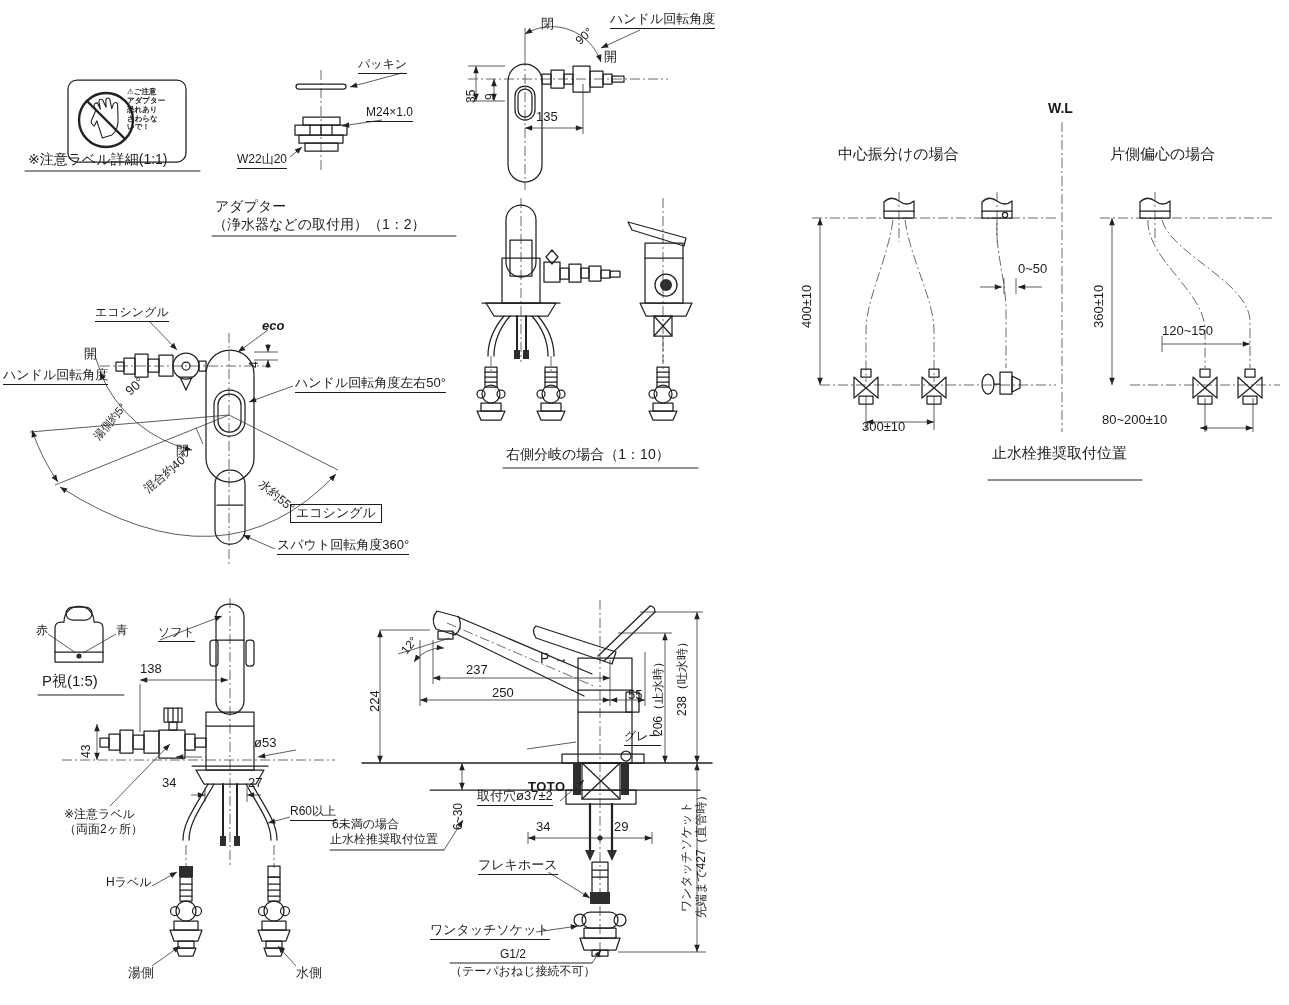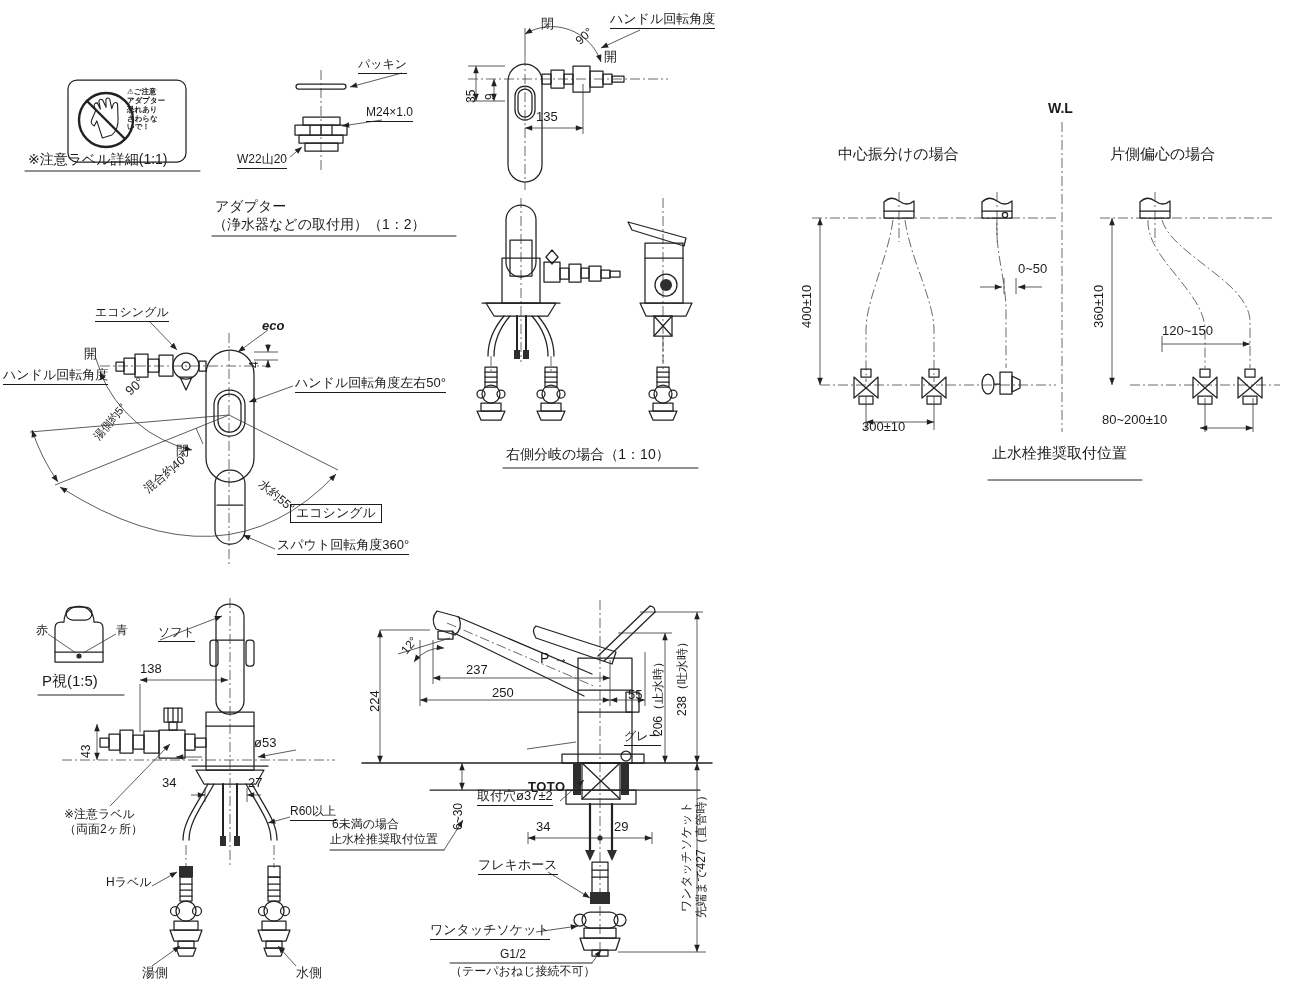--- a/index.html
+++ b/index.html
@@ -490,21 +490,21 @@
 <div class="lbl s12 ul" style="left:158px;top:626px">ソフト</div>
 <div class="lbl" style="left:140px;top:662px">138</div>
 <div class="lbl s12 v" style="left:80px;top:758px">43</div>
 <div class="lbl" style="left:254px;top:736px">ø53</div>
 <div class="lbl" style="left:162px;top:776px">34</div>
 <div class="lbl" style="left:248px;top:776px">27</div>
 <div class="lbl s12" style="left:64px;top:808px">※注意ラベル</div>
 <div class="lbl s12" style="left:64px;top:823px">（両面2ヶ所）</div>
 <div class="lbl s12 ul" style="left:290px;top:805px">R60以上</div>
 <div class="lbl s12" style="left:106px;top:876px">Hラベル</div>
-<div class="lbl" style="left:142px;top:966px">湯側</div>
+<div class="lbl" style="left:128px;top:966px">湯側</div>
 <div class="lbl" style="left:296px;top:966px">水側</div>
 
 <div class="lbl s12" style="left:404px;top:646px;transform:rotate(-50deg);transform-origin:left center">12°</div>
 <div class="lbl" style="left:466px;top:663px">237</div>
 <div class="lbl" style="left:492px;top:686px">250</div>
 <div class="lbl v" style="left:368px;top:712px">224</div>
 <div class="lbl s14" style="left:540px;top:650px">P</div>
 <div class="lbl s14" style="left:554px;top:650px">→</div>
 <div class="lbl" style="left:628px;top:688px">55</div>
 <div class="lbl s9 b" style="left:528px;top:780px;letter-spacing:.5px">TOTO</div>

